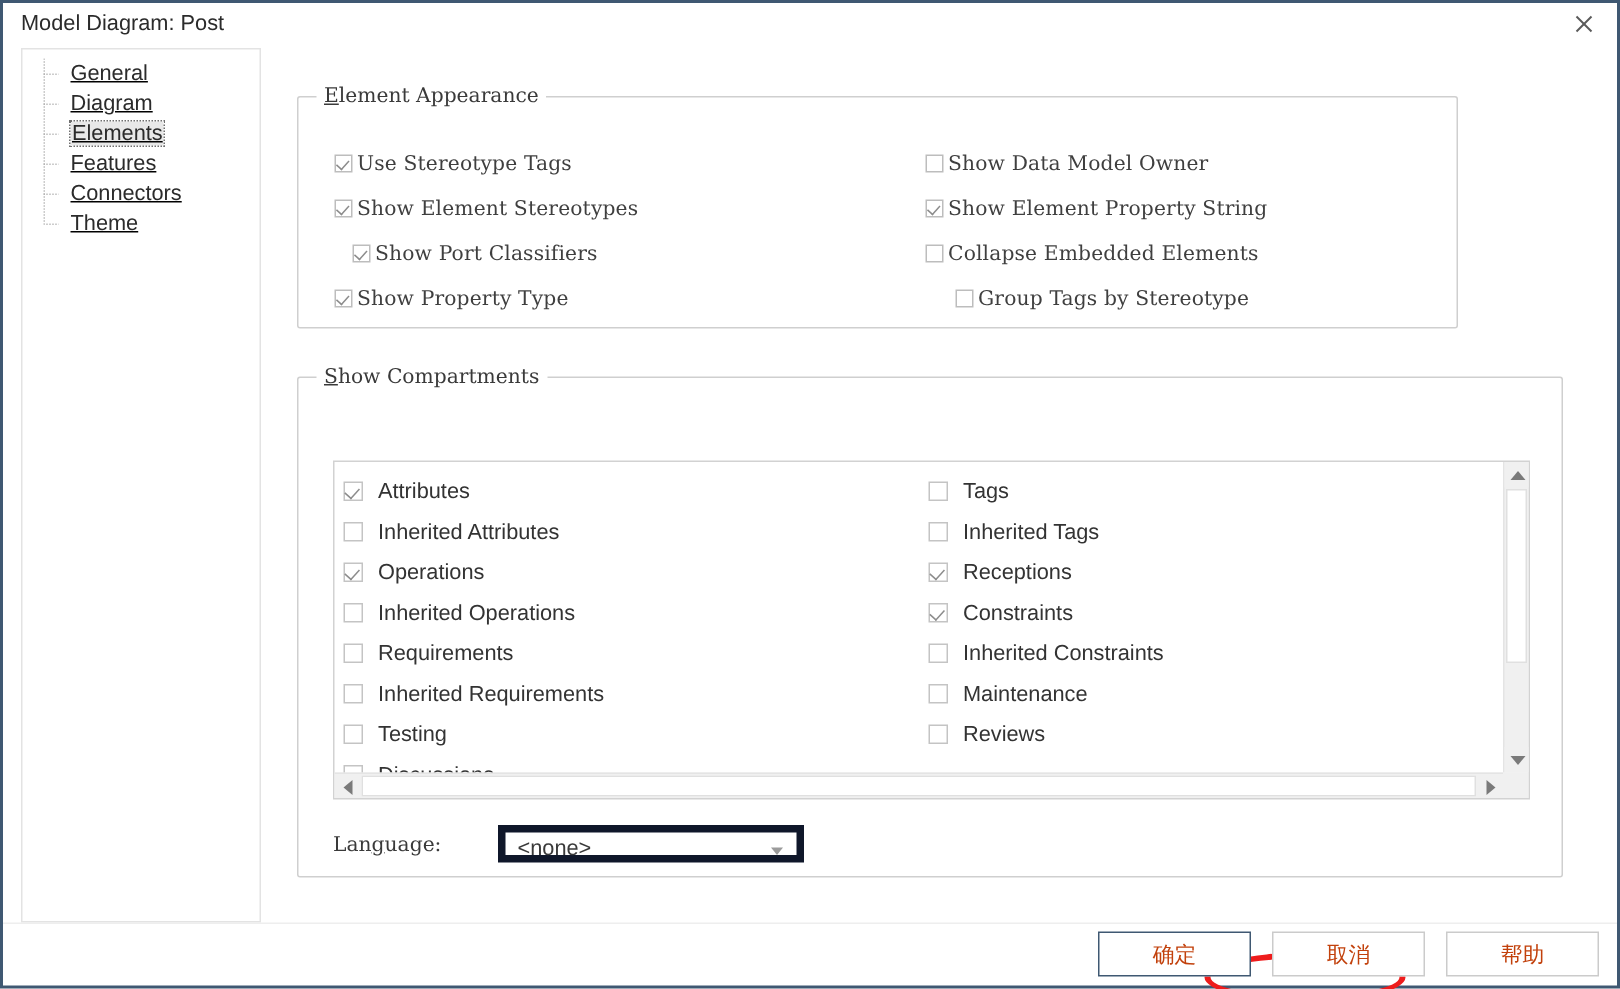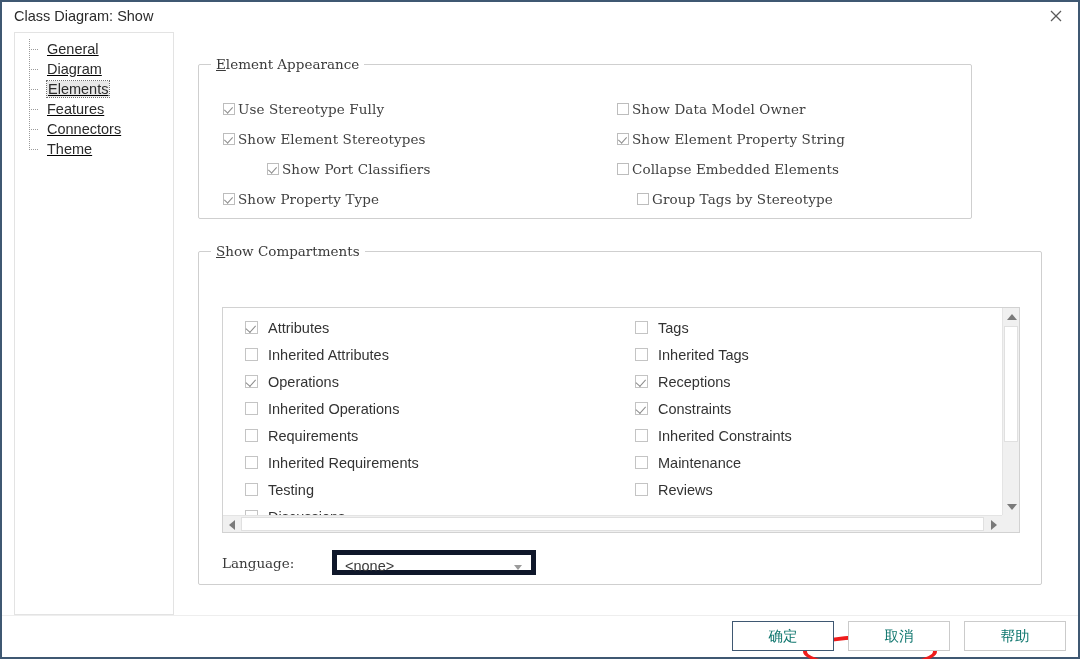--- a/index.html
+++ b/index.html
@@ -198,21 +198,21 @@
     top: 55px;
     width: 798px;
     height: 226px;
     box-sizing: border-box;
     border: 1px solid #d2d2d2;
     background: #ffffff;
     overflow: hidden;
   }
   #compart-inner {
     position: absolute;
-    left: 16px; top: 0;
+    left: 0; top: 0;
     width: 780px;
     height: 208px;
     overflow: hidden;
   }
   .list-col {
     position: absolute;
     top: 6px;
     width: 370px;
   }
   #list-col-left  { left: 6px; }
@@ -367,21 +367,21 @@
     width: 102px;
     height: 30px;
     box-sizing: border-box;
     background: #ffffff;
     border: 1px solid #cbcbcb;
     display: flex;
     align-items: center;
     justify-content: center;
     font-family: "Liberation Sans", sans-serif;
     font-size: 14.5px;
-    color: #0f766e;
+    color: #c2410c;
     cursor: pointer;
   }
   .dlg-button.default {
     border: 1px solid #3f5872;
   }
 
   
   #annotation-ellipse {
     position: absolute;
     left: 604px;
@@ -393,21 +393,21 @@
     border-radius: 50%;
     pointer-events: none;
   }
 </style>
 </head>
 <body>
 
 <div id="dialog">
 
   <div id="titlebar">
-    <div id="title-text">Class Diagram: Show</div>
+    <div id="title-text">Model Diagram: Post</div>
     <div id="close-button">
       <svg width="12" height="12" viewBox="0 0 12 12" aria-hidden="true">
         <line x1="1" y1="1" x2="11" y2="11" stroke="#5a5a5a" stroke-width="1.3"></line>
         <line x1="11" y1="1" x2="1" y2="11" stroke="#5a5a5a" stroke-width="1.3"></line>
       </svg>
     </div>
   </div>
 
   <div id="tree-panel">
     <div id="tree-list">
@@ -438,27 +438,27 @@
     </div>
   </div>
 
   <div id="content">
 
     <div class="groupbox" id="gb-appearance">
       <div class="gb-title"><u>E</u><span>lement Appearance</span></div>
 
       <div class="ck-row" style="left:24px; top:36px;">
         <span class="ck-box checked"></span>
-        <span class="ck-label-mono">Use Stereotype Fully</span>
+        <span class="ck-label-mono">Use Stereotype Tags</span>
       </div>
       <div class="ck-row" style="left:24px; top:66px;">
         <span class="ck-box checked"></span>
         <span class="ck-label-mono">Show Element Stereotypes</span>
       </div>
-      <div class="ck-row" style="left:40px; top:96px;padding-left:28px;">
+      <div class="ck-row" style="left:8px; top:96px;padding-left:28px;">
         <span class="ck-box checked"></span>
         <span class="ck-label-mono">Show Port Classifiers</span>
       </div>
       <div class="ck-row" style="left:24px; top:126px;">
         <span class="ck-box checked"></span>
         <span class="ck-label-mono">Show Property Type</span>
       </div>
 
       <div class="ck-row" style="left:418px; top:36px;">
         <span class="ck-box"></span>

